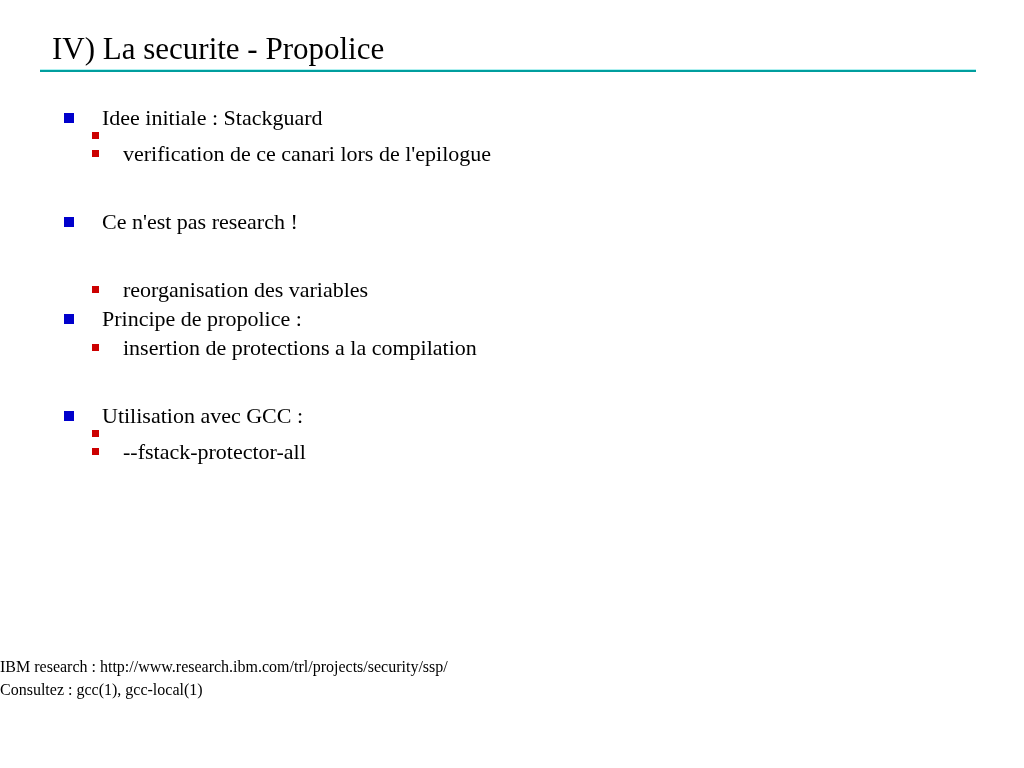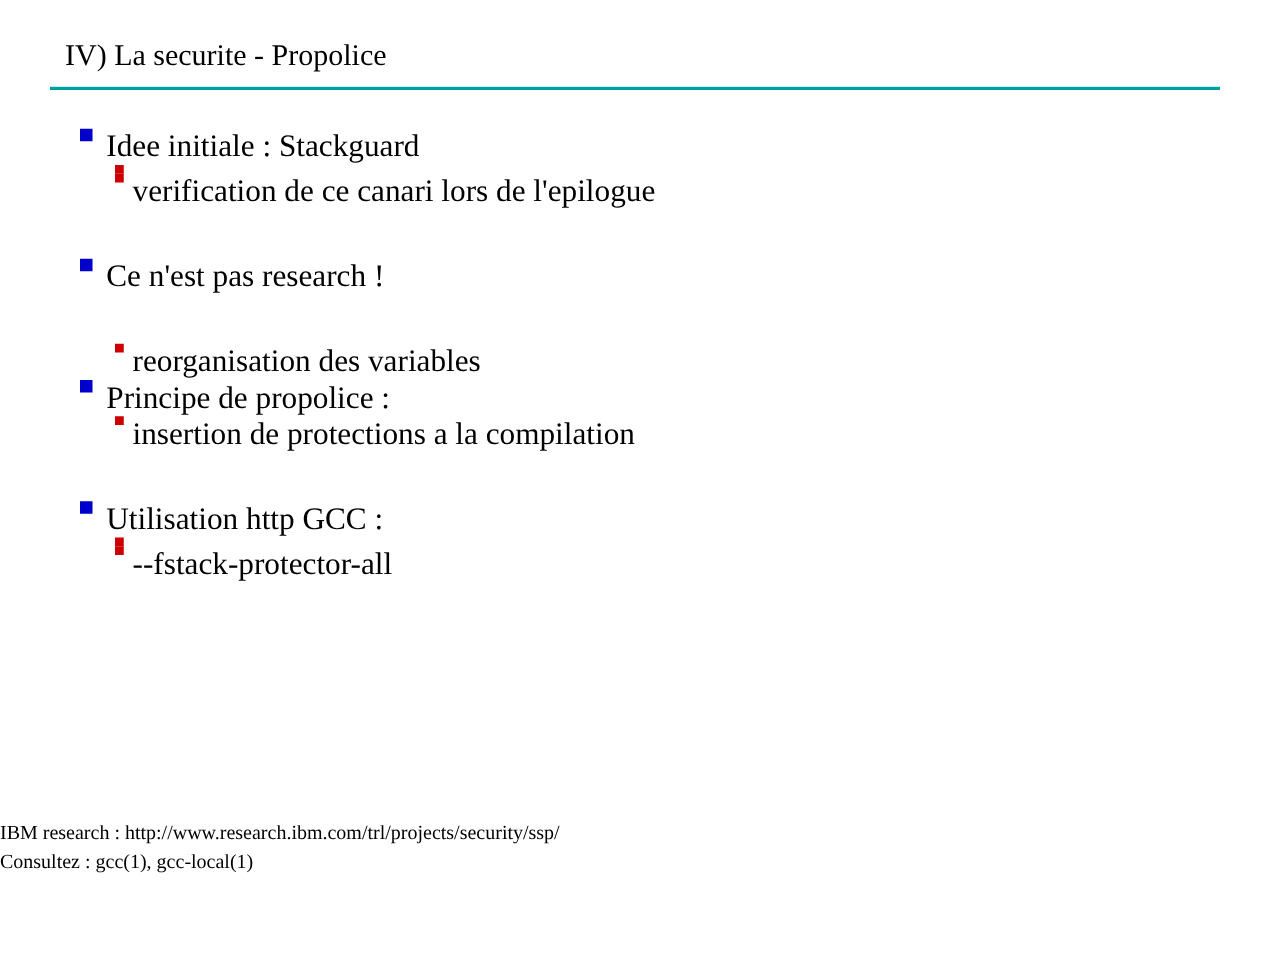--- a/index.html
+++ b/index.html
@@ -10,45 +10,46 @@
     height: 768px;
     background: #ffffff;
     font-family: "Liberation Serif", "DejaVu Serif", serif;
     color: #000000;
     overflow: hidden;
   }
   .slide-title {
     position: absolute;
     left: 52px;
     top: 32px;
-    font-size: 24px;
+    font-size: 31px;
     line-height: 1.1;
     color: #000000;
     white-space: nowrap;
   }
   .title-rule {
     position: absolute;
     left: 40px;
     top: 69px;
     width: 936px;
     height: 3px;
     background: linear-gradient(to bottom, #aef0f0 0, #aef0f0 1px, #009e9e 1px, #009e9e 3px);
   }
   .content {
     position: absolute;
     left: 64px;
     top: 103px;
   }
   .group { margin-bottom: 39px; }
   .item {
     display: flex;
-    align-items: flex-start;
-    font-size: 25px;
+    align-items: center;
+    font-size: 22px;
     line-height: 29px;
     white-space: nowrap;
+    gap: 17px;
   }
   .bullet-l1 {
     width: 10px; height: 10px;
     background: #0000cc;
     margin-right: 11px;
     flex: 0 0 auto;
   }
   .item.sub { margin-left: 28px; }
   .bullet-l2 {
     width: 7px; height: 7px;
@@ -110,21 +111,21 @@
       </div>
       <div class="item sub">
         <span class="bullet-l2"></span>
         <span>insertion de protections a la compilation</span>
       </div>
     </div>
 
     <div class="group">
       <div class="item">
         <span class="bullet-l1"></span>
-        <span>Utilisation http GCC :</span>
+        <span>Utilisation avec GCC :</span>
       </div>
       <div class="item sub">
         <span class="bullet-l2"></span>
       </div>
       <div class="item sub">
         <span class="bullet-l2"></span>
         <span>--fstack-protector-all</span>
       </div>
     </div>
 

